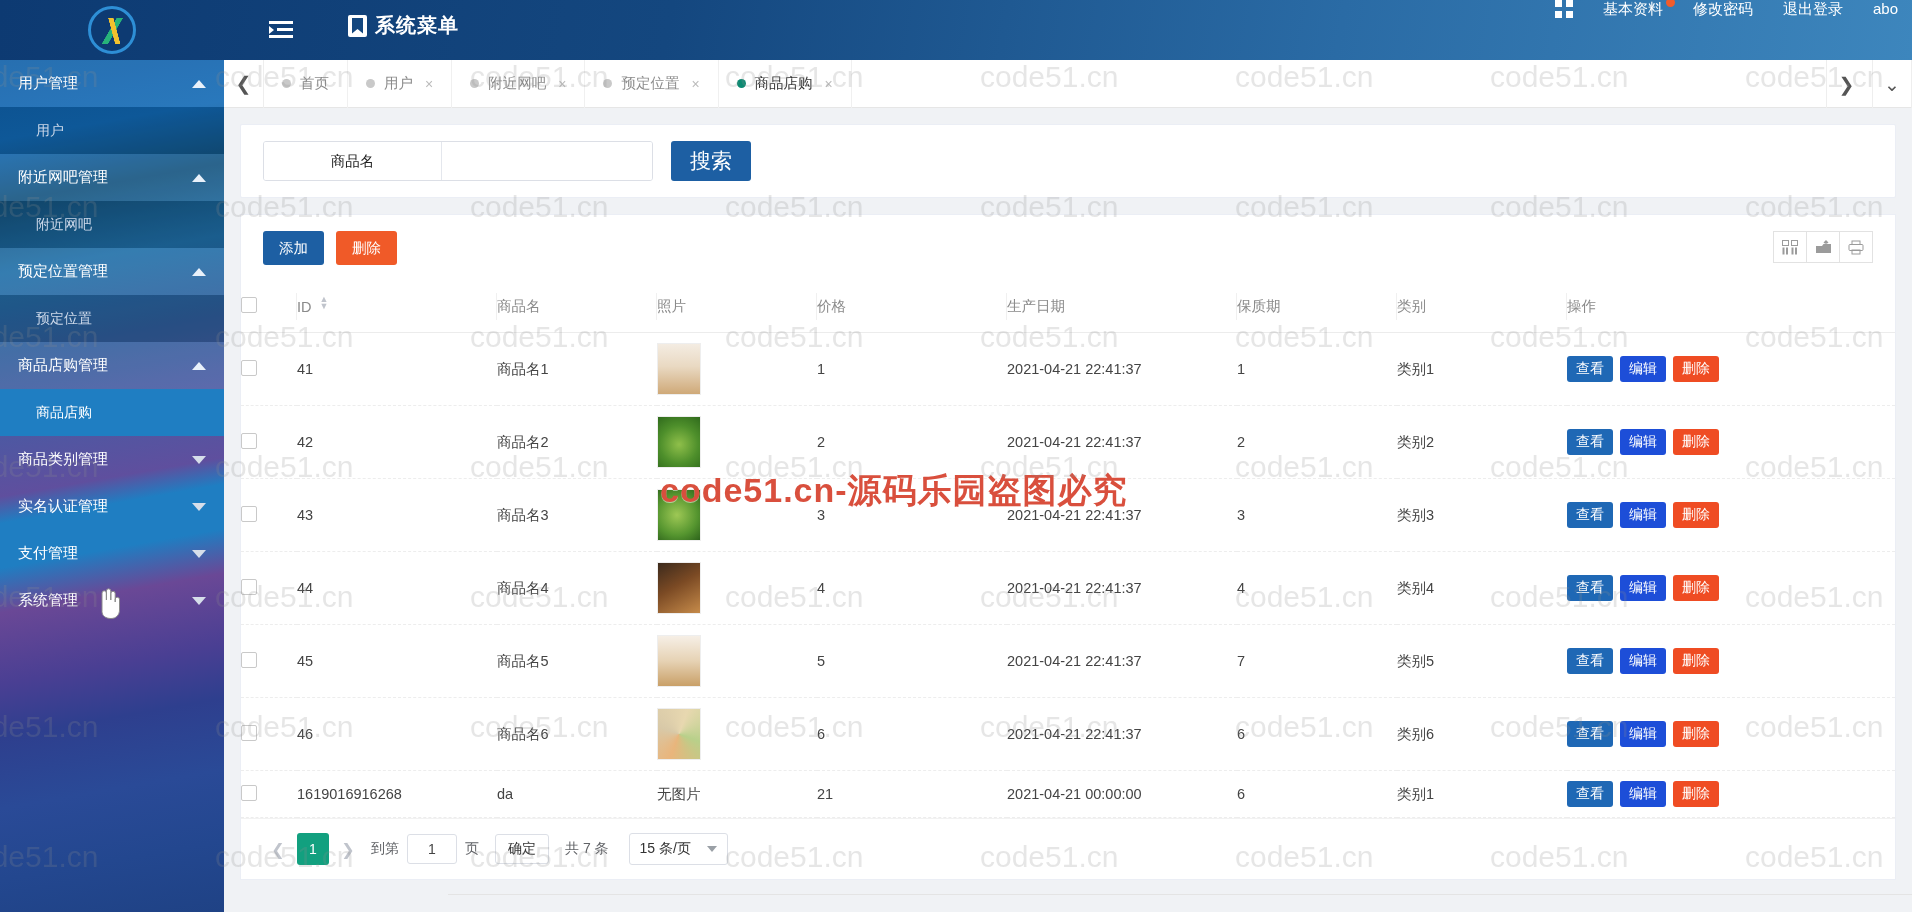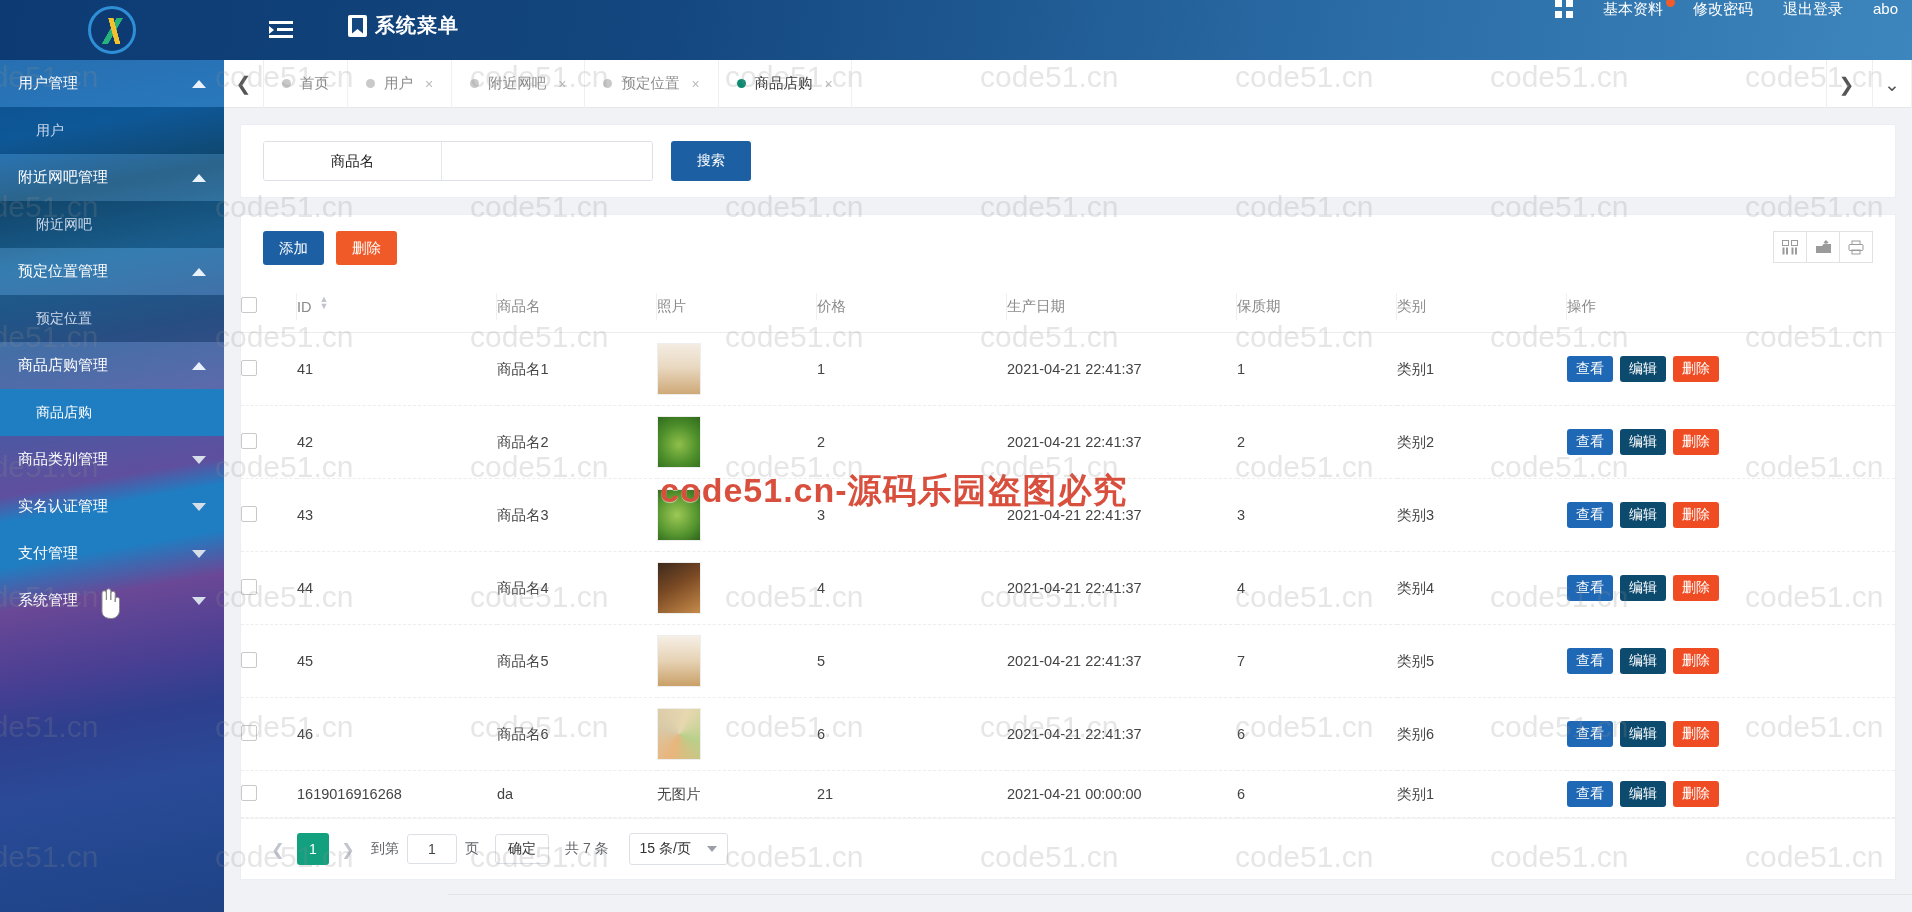--- a/index.html
+++ b/index.html
@@ -135,21 +135,21 @@
   .search-label{
     width:178px; display:flex; align-items:center; justify-content:center;
     font-size:14.5px; color:#222; background:#fff; border-right:1px solid #e4e7ed;
   }
   .search-input{
     flex:1; border:none; outline:none; padding:0 10px; font-size:14px; color:#333;
     font-family:"Liberation Sans",sans-serif; background:#fff;
   }
   .btn-search{
     height:40px; width:80px; background:#1d5fa3; color:#fff; border:none; border-radius:3px;
-    font-size:14px; cursor:pointer; font-family:"Liberation Sans",sans-serif;
+    font-size:21px; cursor:pointer; font-family:"Liberation Sans",sans-serif;
   }
 
   .panel2{ margin:0 16px 16px 16px; background:#fff; border:1px solid #ebeef5; }
   .tbl-toolbar{ height:66px; display:flex; align-items:center; padding:0 22px; position:relative;}
   .btn{
     height:34px; padding:0 16px; border:none; border-radius:3px; color:#fff;
     font-size:14.5px; cursor:pointer; margin-right:12px; font-family:"Liberation Sans",sans-serif;
   }
   .btn-add{ background:#1d5fa3; }
   .btn-del{ background:#f05a28; }
@@ -174,21 +174,21 @@
     width:16px;height:16px;border:1px solid #c9c9c9; border-radius:2px; background:#fff; display:inline-block;
     cursor:pointer;
   }
   .sortic{ display:inline-block; margin-left:4px; position:relative; top:-3px; color:#c0c4cc; font-size:9px; line-height:7px;}
   .thumb{ width:44px;height:52px; object-fit:cover; display:block; border:1px solid #eee;}
   .abtn{
     display:inline-block; padding:4px 9px; border-radius:3px; color:#fff; font-size:14px;
     margin-right:7px; cursor:pointer;
   }
   .a-view{ background:#1f68b5; }
-  .a-edit{ background:#0c4a6e; }
+  .a-edit{ background:#1d4ed8; }
   .a-del{ background:#ef4c23; }
 
   
   .pager{
     display:flex; align-items:center; gap:0; padding:14px 0 14px 22px; font-size:14px; color:#555;
     border-top:1px solid #f2f2f2;
   }
   .pg-arrow{ width:30px;height:30px;display:flex;align-items:center;justify-content:center;color:#c0c4cc;cursor:pointer;font-size:16px;}
   .pg-num{
     min-width:32px;height:32px; background:#12a07f; color:#fff; border-radius:3px;

